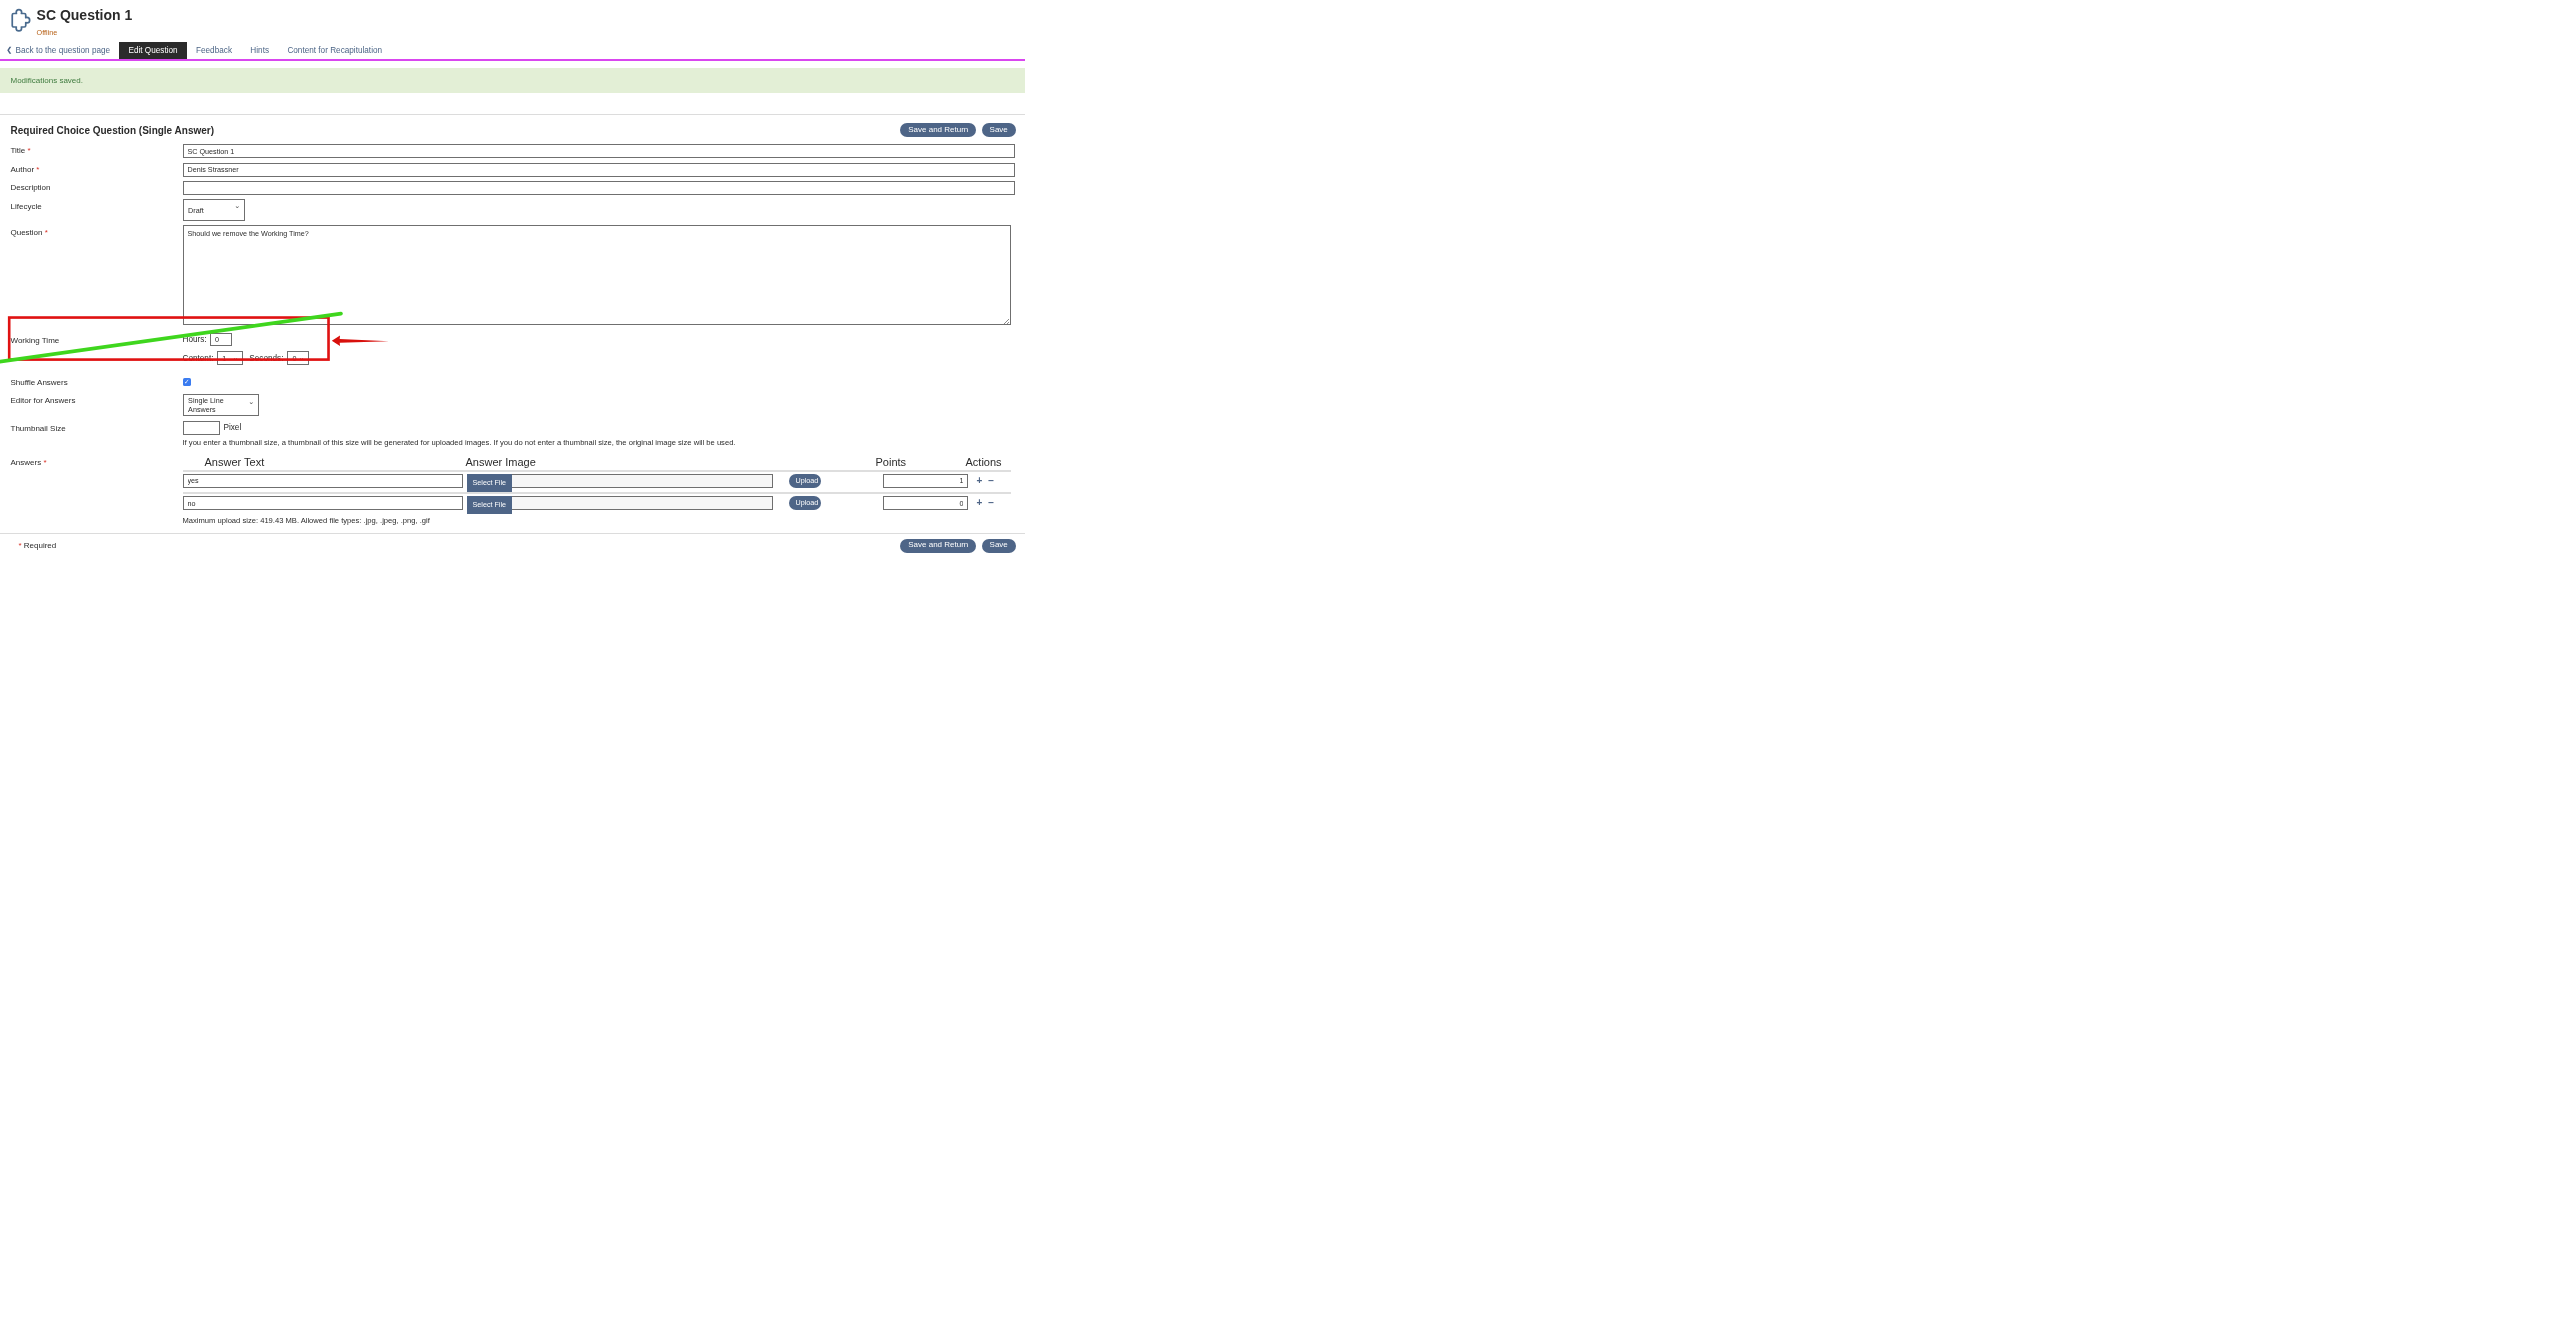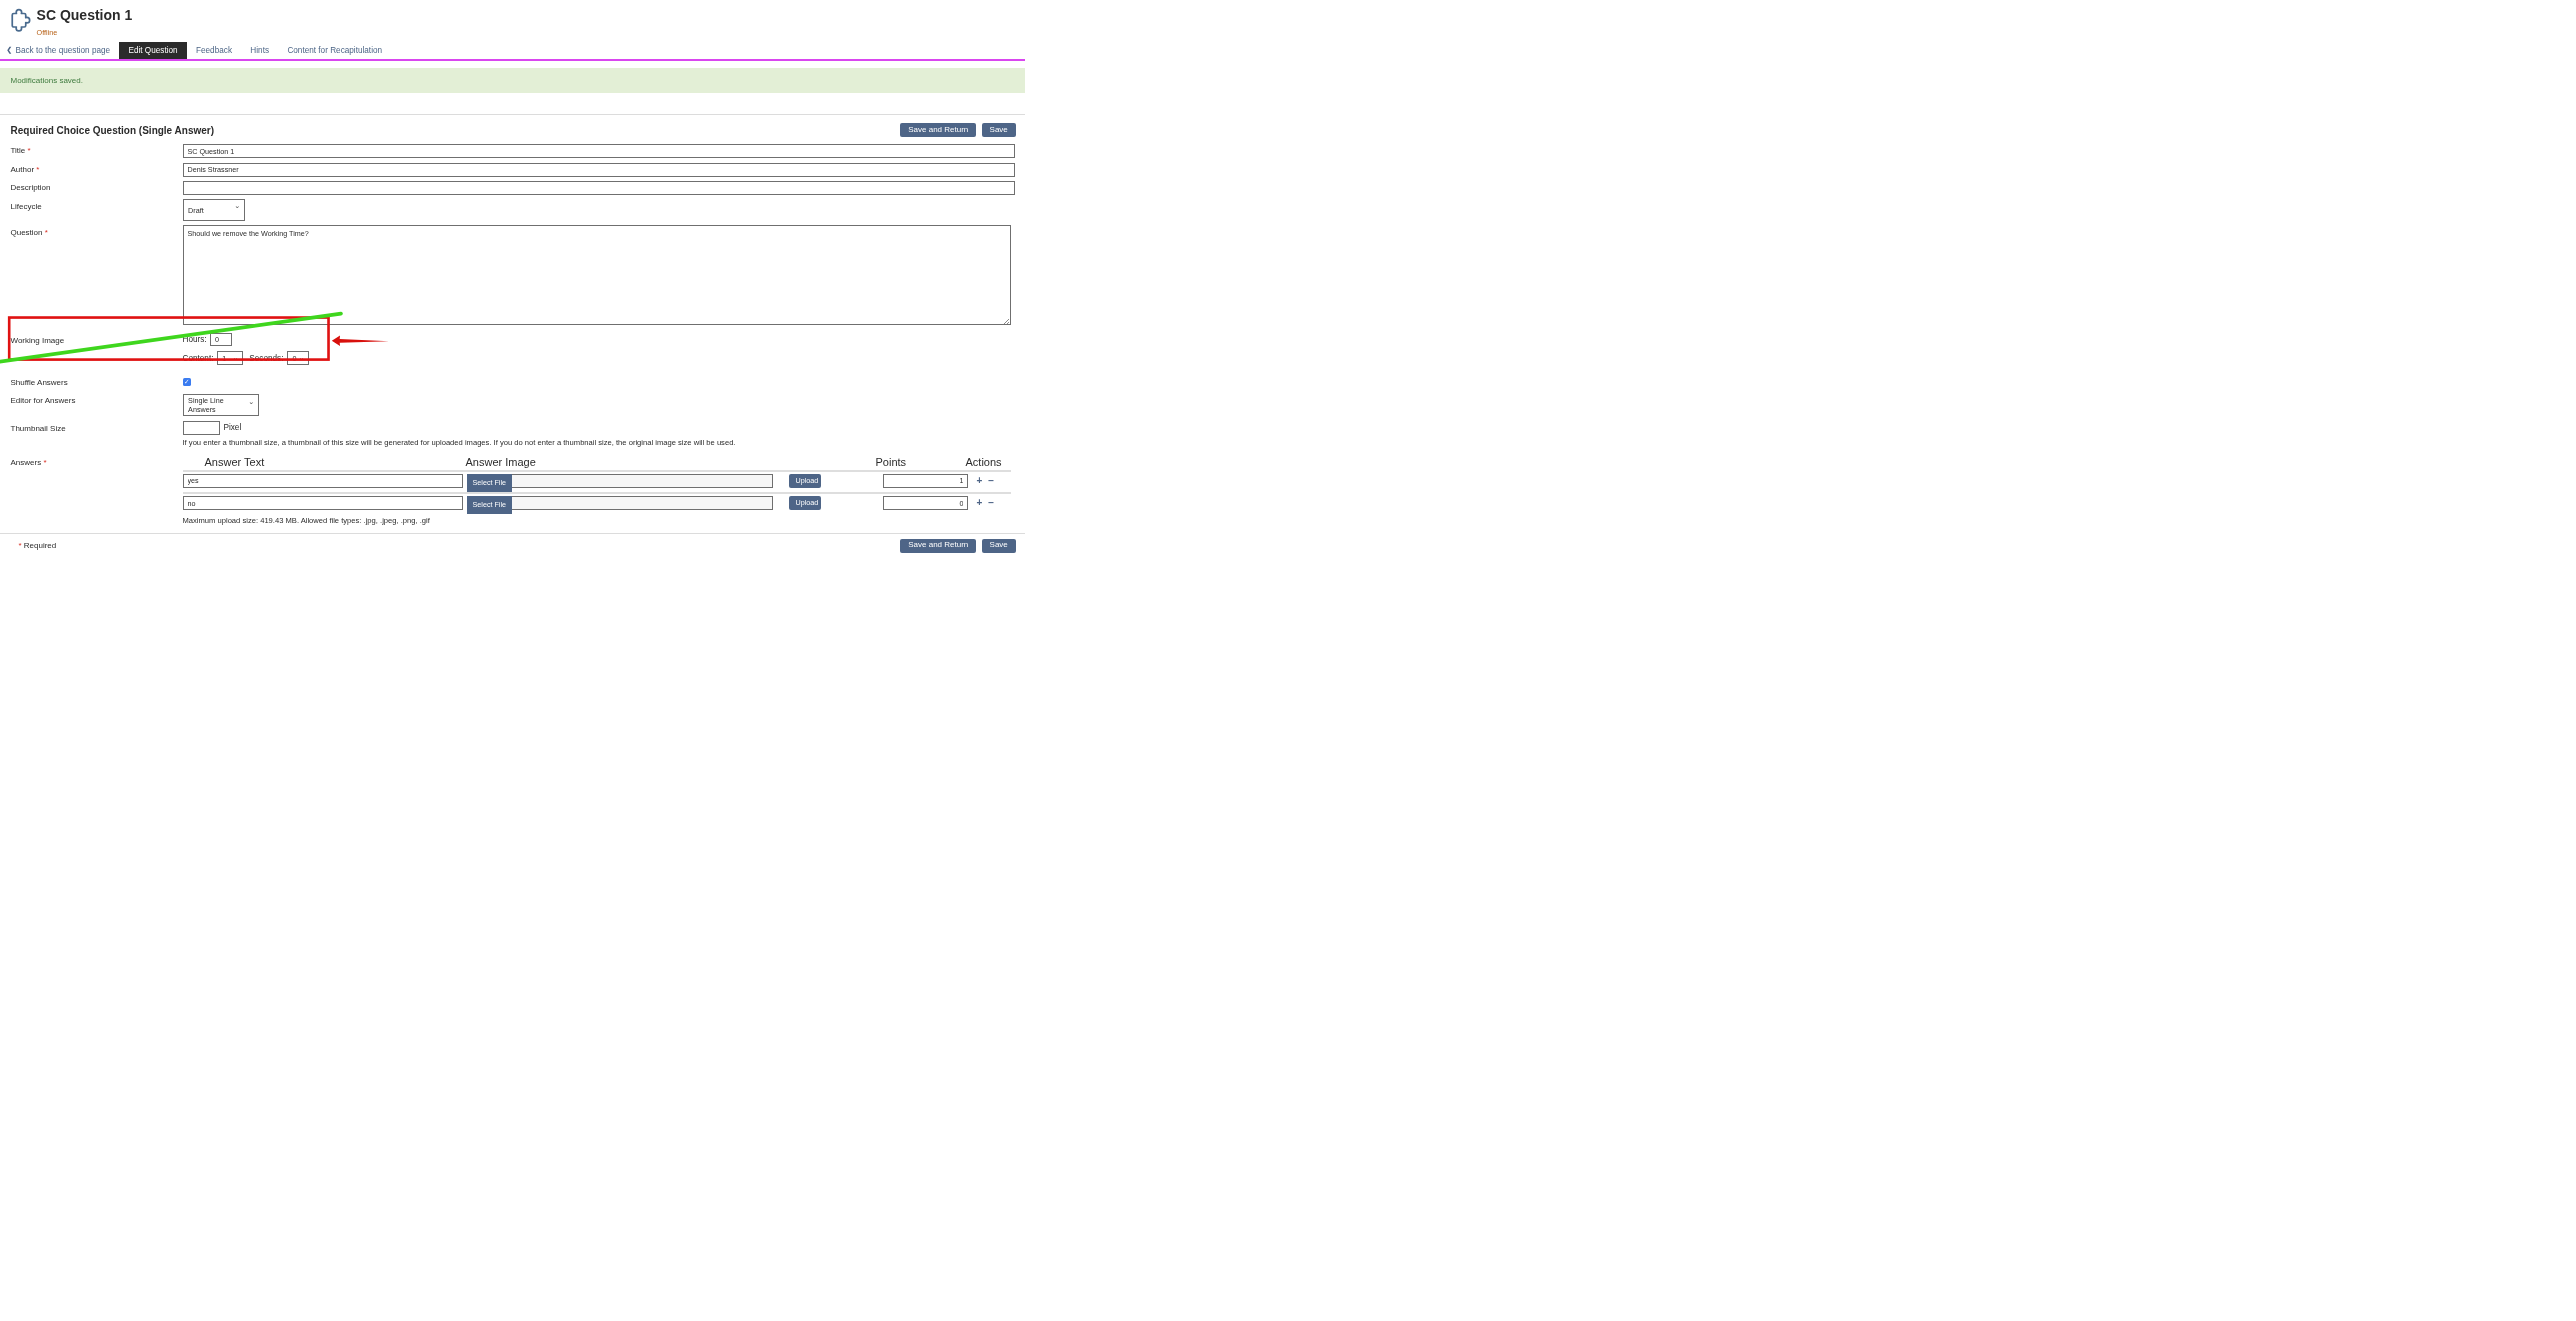--- a/index.html
+++ b/index.html
@@ -21,21 +21,21 @@
   .tab.active { background:#2b2b2b; color:#fff; }
 
   
   .flash { margin-top:6.6px; background:#e3efd6; color:#3f7b3f; font-size:8px; padding:8px 10.5px; }
 
   
   .form { margin-top:21px; border-top:0.7px solid #dcdcdc; padding:0 9.2px 0 10.5px; }
   .form-head { display:flex; justify-content:space-between; align-items:center; margin:8px 0 6.6px; }
   .form-head h2 { margin:0; font-size:10px; font-weight:bold; color:#2b2b2b; }
   .btns { display:flex; gap:5.3px; }
-  .btn { background:#4e6587; color:#fff; border:none; border-radius:2px; font-family:inherit;
+  .btn { background:#4e6587; color:#fff; border:none; border-radius:7px; font-family:inherit;
          font-size:8px; padding:2.6px 8px; height:14px; line-height:8.5px; cursor:pointer; white-space:nowrap; }
   .btn.sm { font-size:7.2px; padding:2px 6px; }
 
   .row { display:grid; grid-template-columns:172px 1fr; align-items:start; margin-bottom:4px; }
   .flabel { font-size:8px; padding-top:2.6px; color:#2b2b2b; }
   .req { color:#d93025; }
   .ctrl { position:relative; }
 
   .tin { height:14px; border:0.7px solid #6f6f6f; border-radius:0; background:#fff; font-family:inherit;
          font-size:7.2px; padding:0 4px; color:#2b2b2b; outline:none; }
@@ -184,21 +184,21 @@
       </label>
       <div class="ctrl">
         <div class="ta-wrap">
           <textarea class="ta" style="">Should we remove the Working Time?</textarea>
           <span class="grip"></span>
         </div>
       </div>
     </div>
 
     <div class="row wt-row">
-      <label class="flabel">Working Image</label>
+      <label class="flabel">Working Time</label>
       <div class="ctrl">
         <div class="wt-line">
           <span class="wt-lab">Hours:</span>
           <input class="tin wt-hours" value="0" style="">
         </div>
         <div class="wt-line second">
           <span class="wt-lab">Content:</span>
           <div class="select wt-sel">
             <span>1</span>
             <span class="sel-chev">⌄</span>

